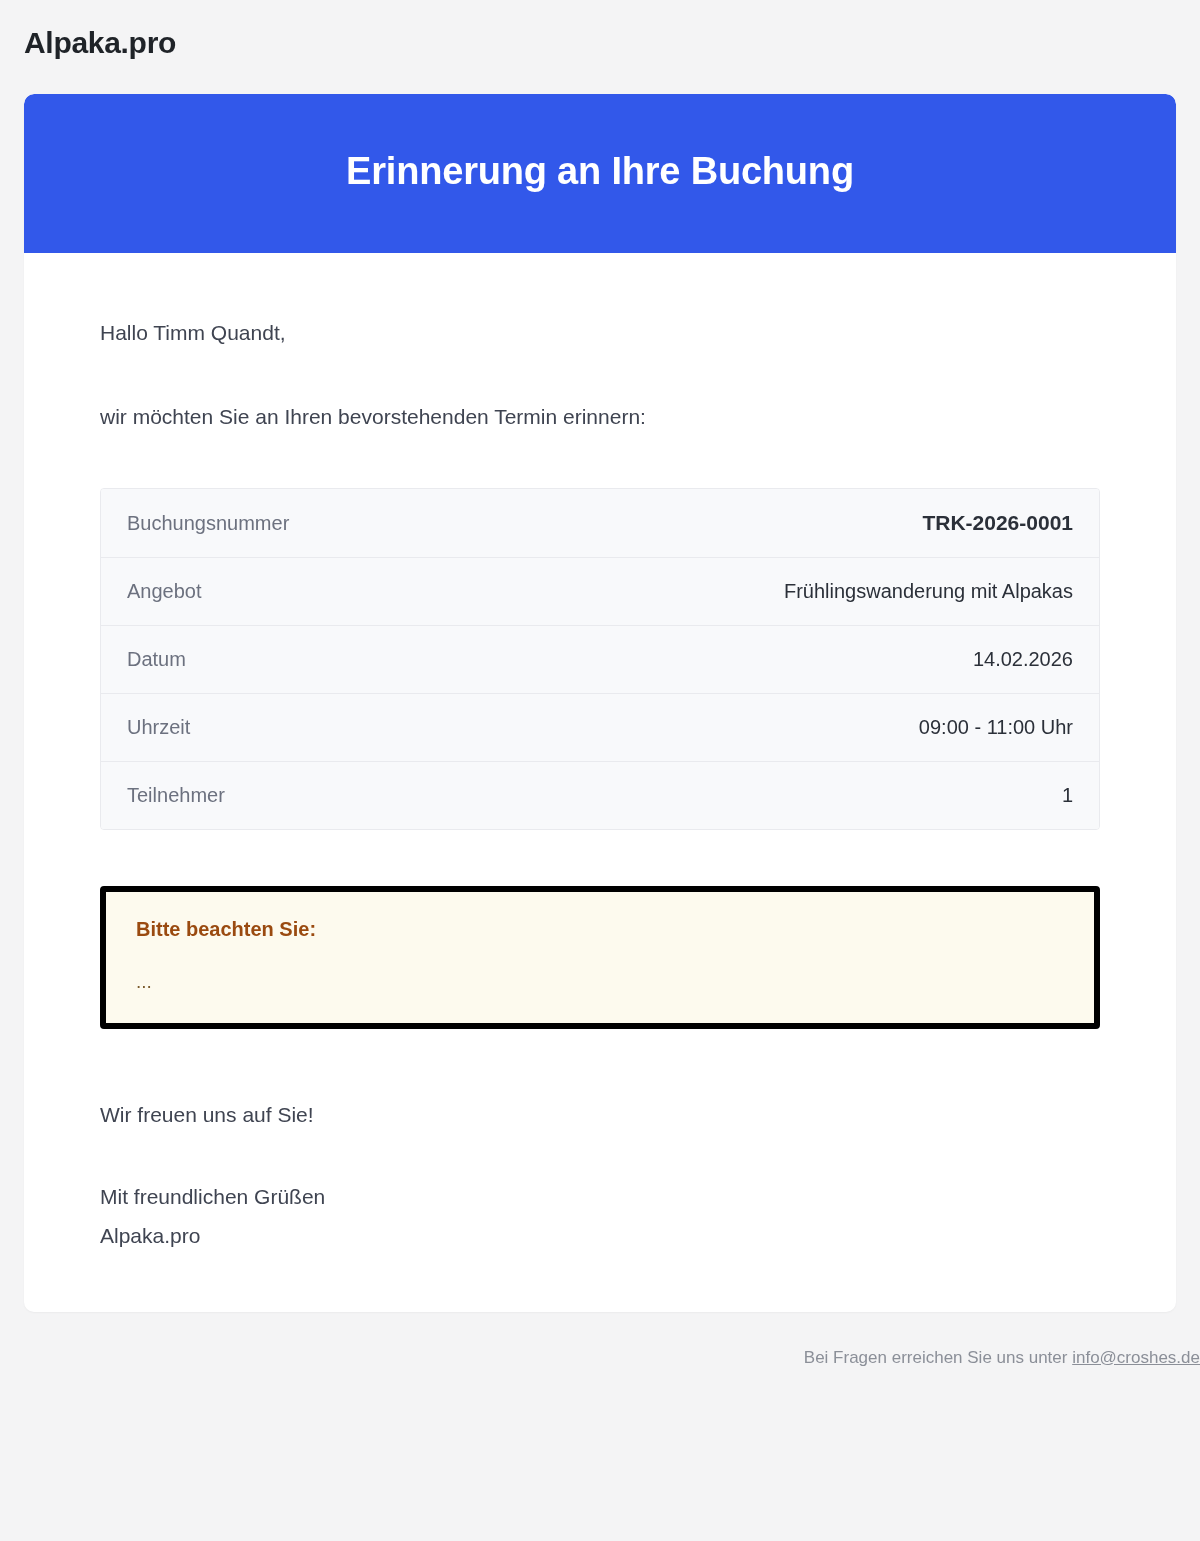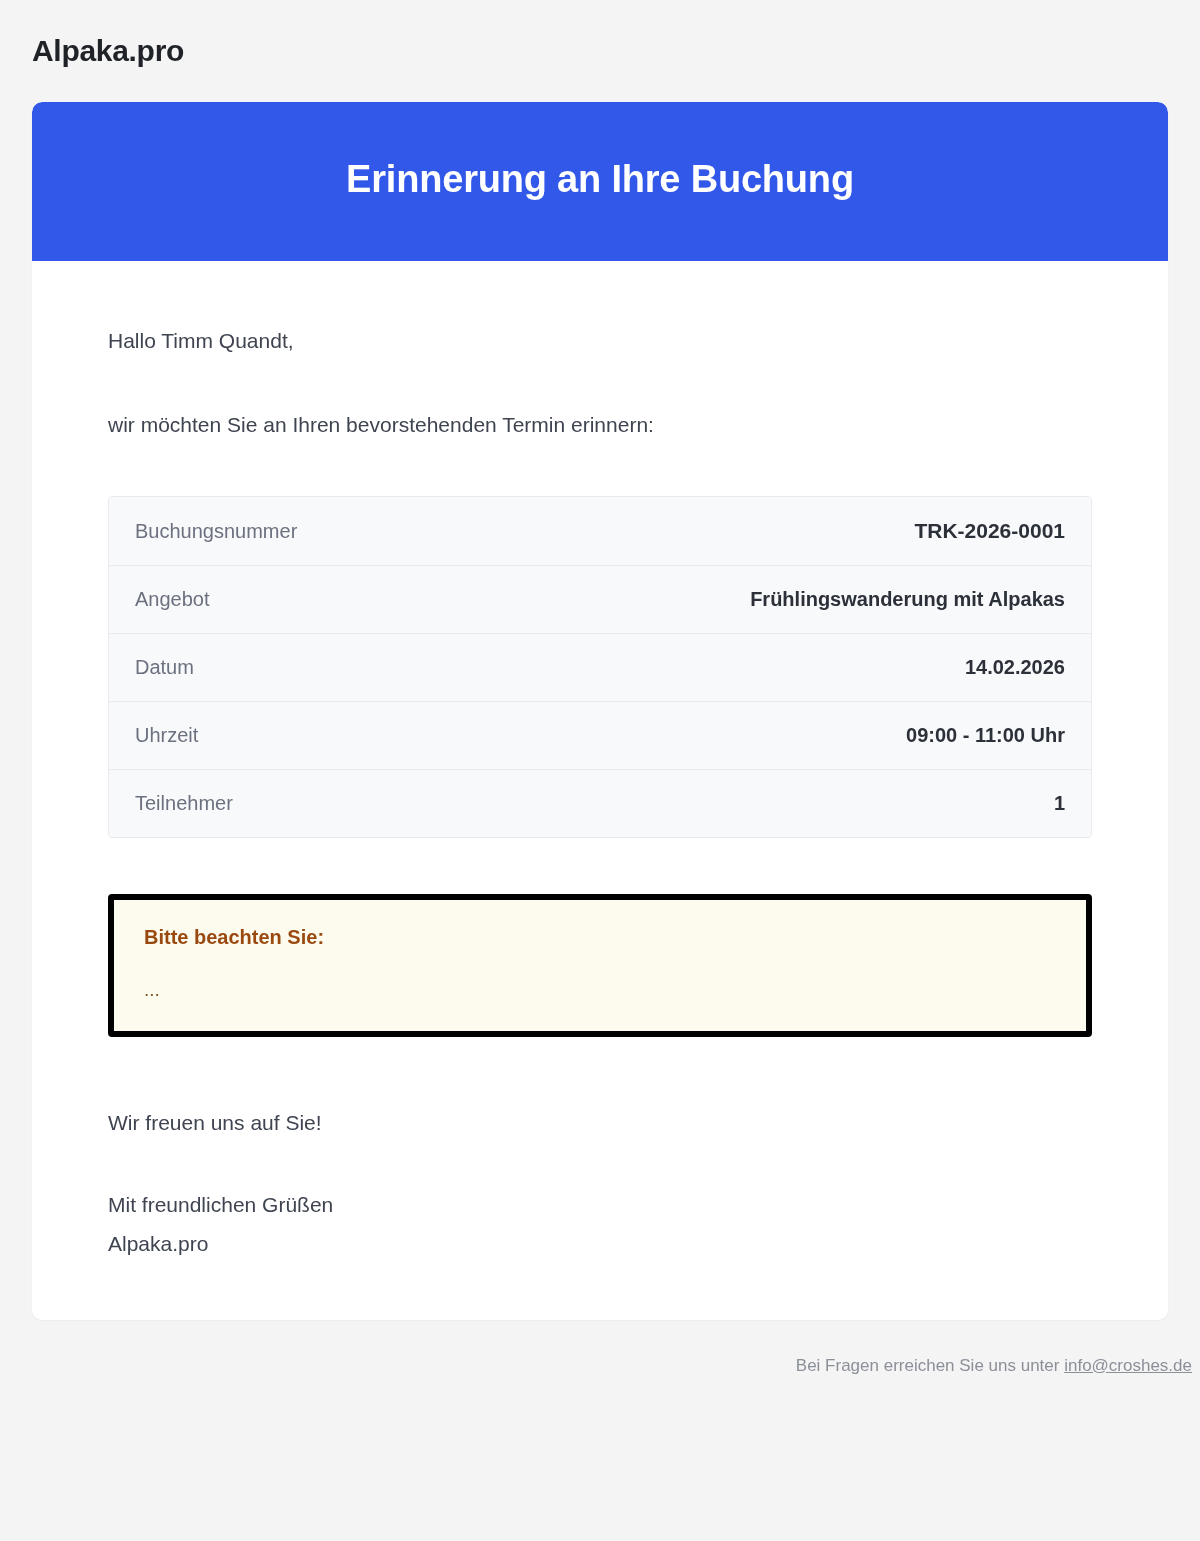--- a/index.html
+++ b/index.html
@@ -6,21 +6,21 @@
     margin: 0;
     padding: 0;
     background: #f4f4f5;
     font-family: "Liberation Sans", sans-serif;
   }
   .page {
     width: 1200px;
     min-height: 1541px;
     box-sizing: border-box;
     background: #f4f4f5;
-    padding: 8px;
+    padding: 0;
     position: relative;
   }
   .brand {
     font-size: 30px;
     font-weight: bold;
     color: #1f2328;
     padding: 26px 0 0 24px;
     letter-spacing: -0.3px;
   }
   .email-card {
@@ -70,21 +70,20 @@
   }
   .detail-row:last-child { border-bottom: none; align-items: center; }
   .detail-label {
     color: #6c717f;
     font-size: 20px;
   }
   .detail-value {
     color: #2b3039;
     font-size: 20px;
     text-align: right;
-    font-weight: bold;
   }
   .detail-value.strong {
     font-weight: bold;
     font-size: 21px;
   }
 
   .notice {
     margin: 56px 0 0 0;
     background: #fdfaee;
     border: 6px solid #000000;

